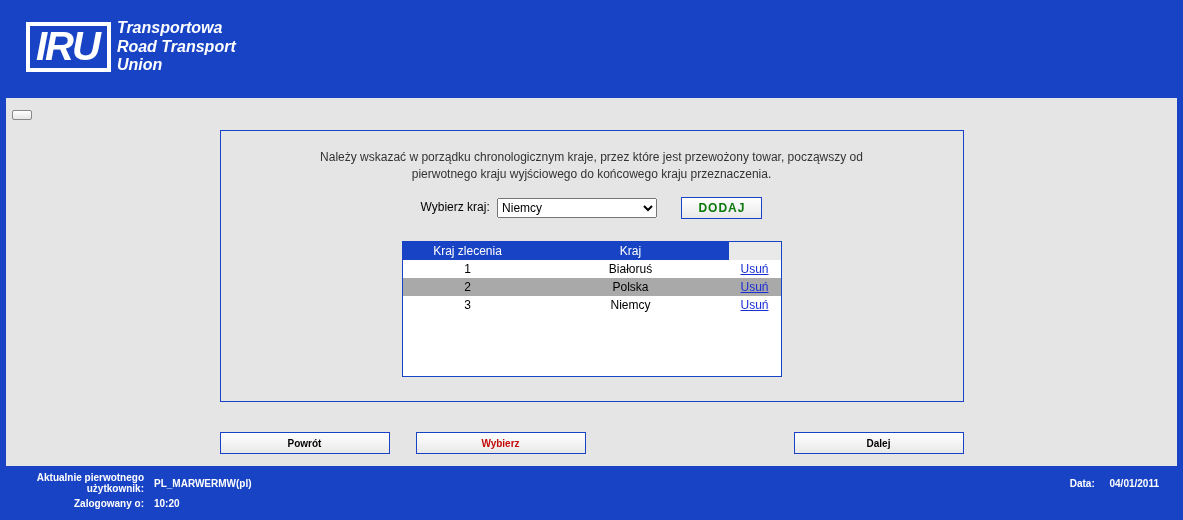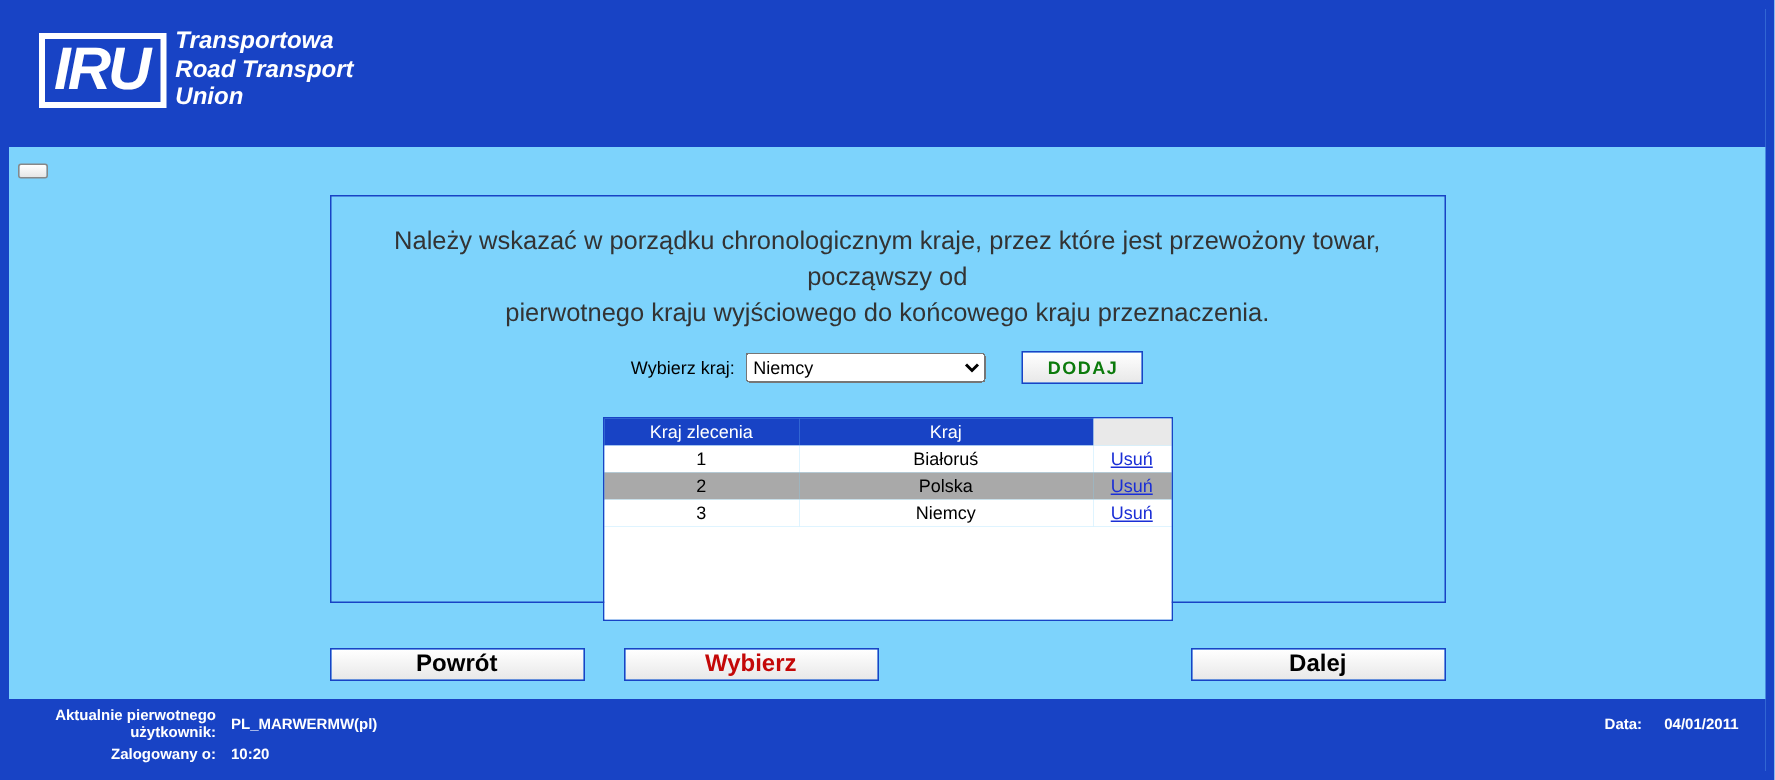--- a/index.html
+++ b/index.html
@@ -9,21 +9,21 @@
       width: 1183px;
       height: 520px;
       overflow: hidden;
     }
     .app-frame {
       border: 6px solid #1843c5;
       width: 1183px;
       height: 520px;
       display: flex;
       flex-direction: column;
-      background: #7dd3fc;
+      background: #e5e5e5;
     }
     .header {
       background: #1843c5;
       color: #fff;
       display: flex;
       align-items: center;
       padding: 2px 20px 12px 20px;
       height: 92px;
     }
     .logo-block {
@@ -83,21 +83,21 @@
       padding-top: 2px;
     }
     .panel {
       border: 1px solid #1843c5;
       width: 744px;
       height: 272px;
       padding: 18px 18px 6px 18px;
       text-align: center;
     }
     .instructions {
-      font-size: 17px;
+      font-size: 12px;
       color: #333;
       line-height: 1.4;
     }
     .instructions .l2 { display: block; }
     .select-row {
       margin-top: 14px;
       font-size: 12px;
     }
     .select-row label { margin-right: 4px; text-align: center; }
     .select-row select {
@@ -161,21 +161,21 @@
       justify-content: center;
       gap: 26px;
       padding: 10px 0 12px 0;
       width: 744px;
       margin: 0 auto;
     }
     .bottom-buttons .spacer { flex: 1; }
     .btn {
       width: 170px;
       height: 22px;
-      font-size: 16px;
+      font-size: 10px;
       font-weight: bold;
       background: linear-gradient(#fff, #e8e8e8);
       border: 1px solid #1843c5;
       cursor: pointer;
       color: #000;
     }
     .btn.logout { color: #c40808; }
     .footer {
       background: #1843c5;
       color: #fff;

